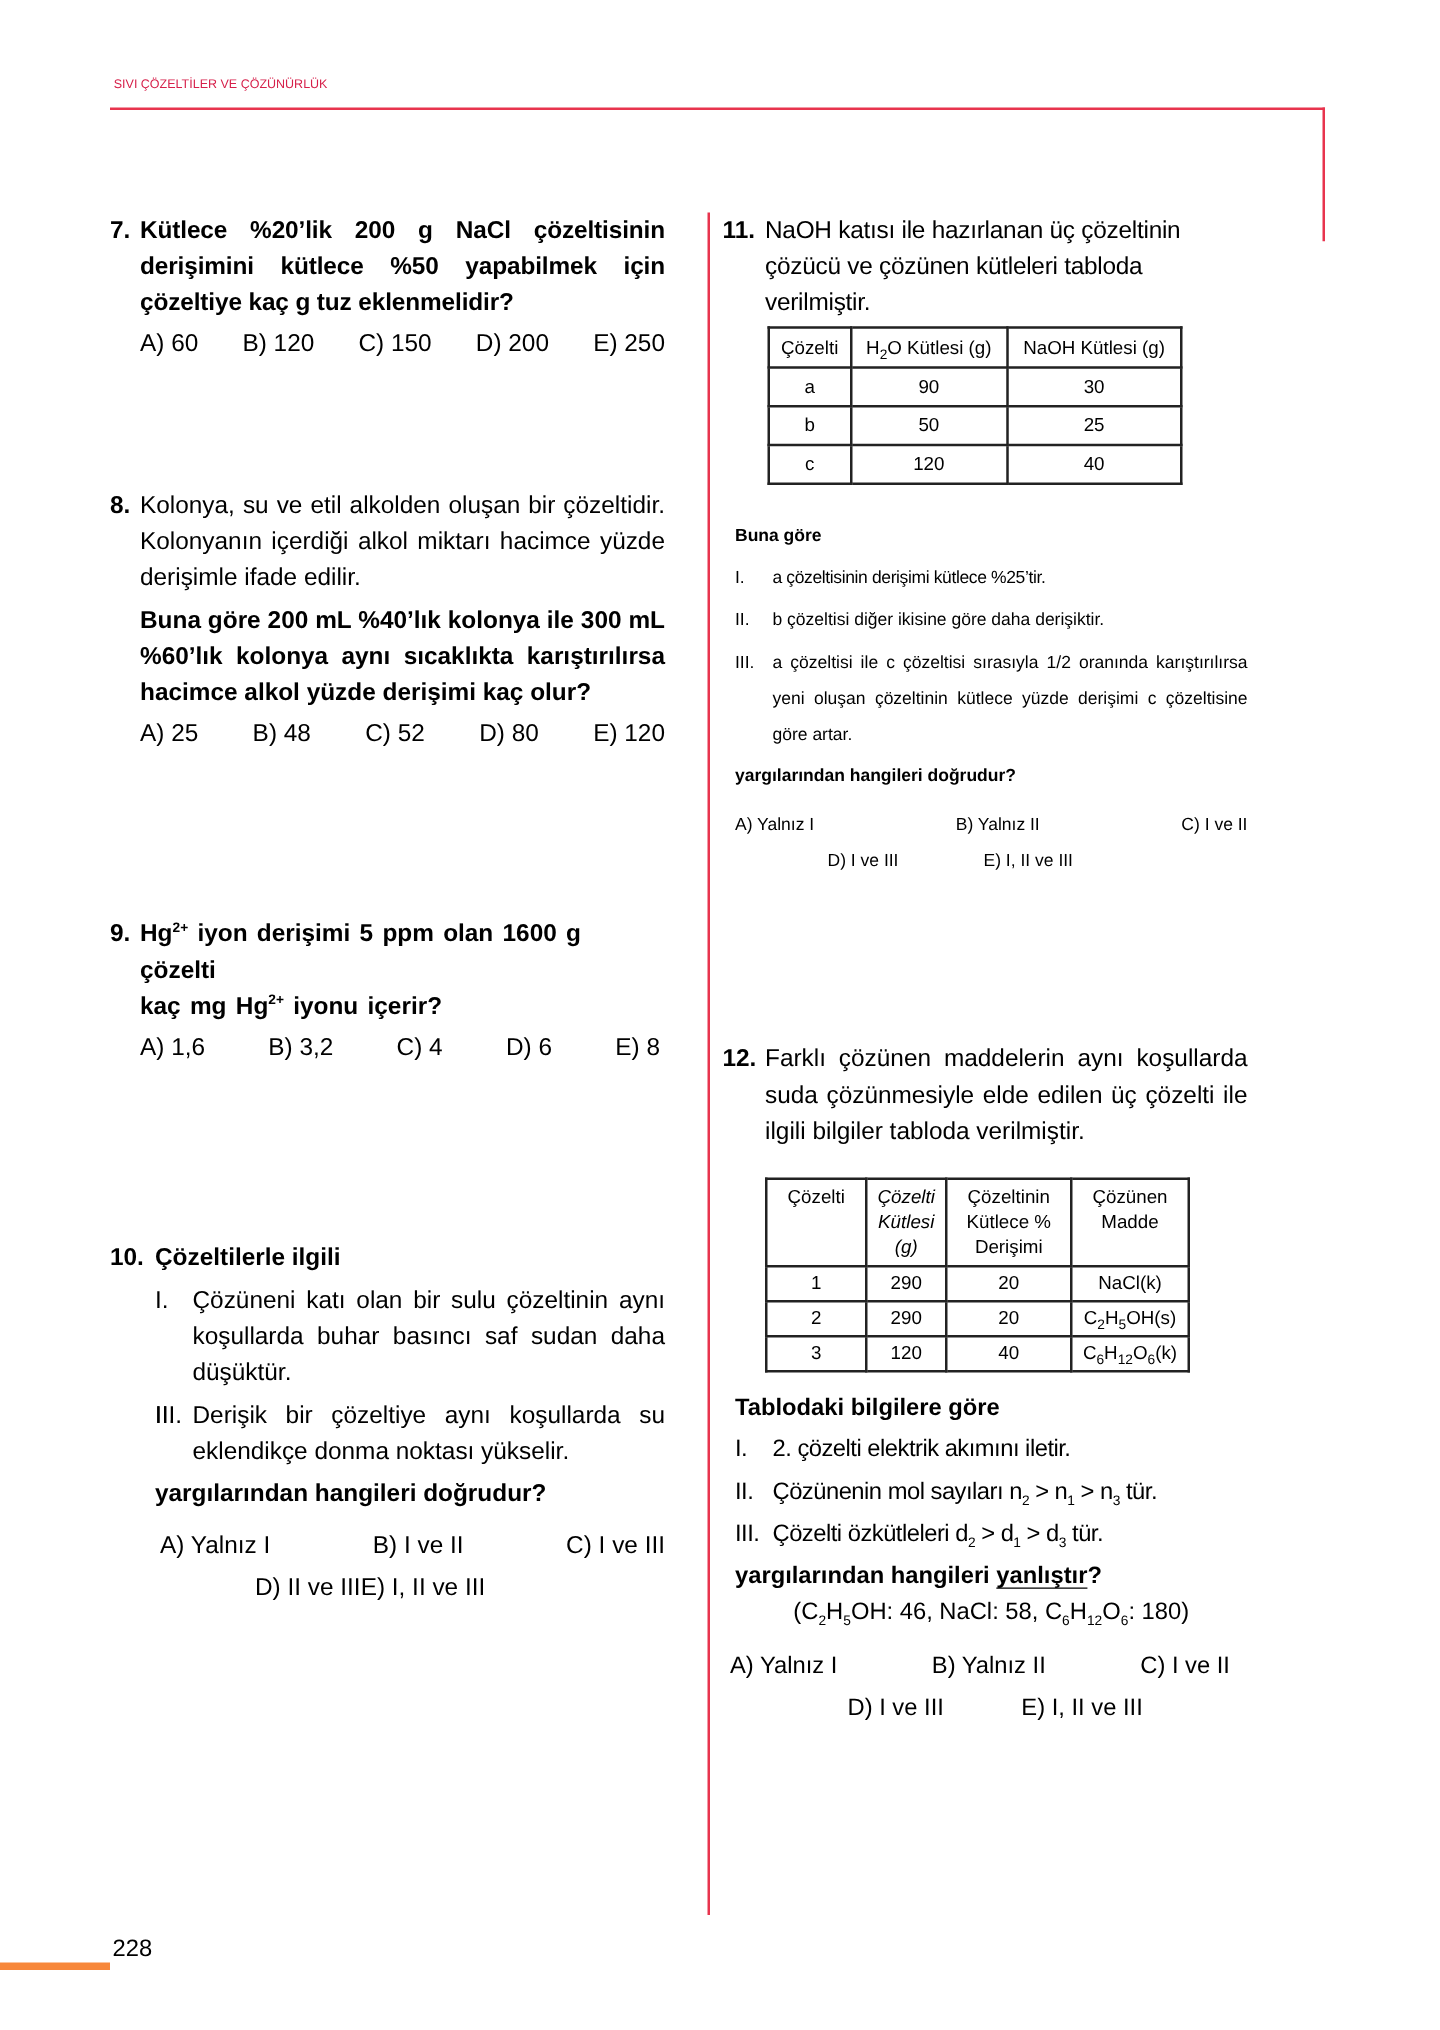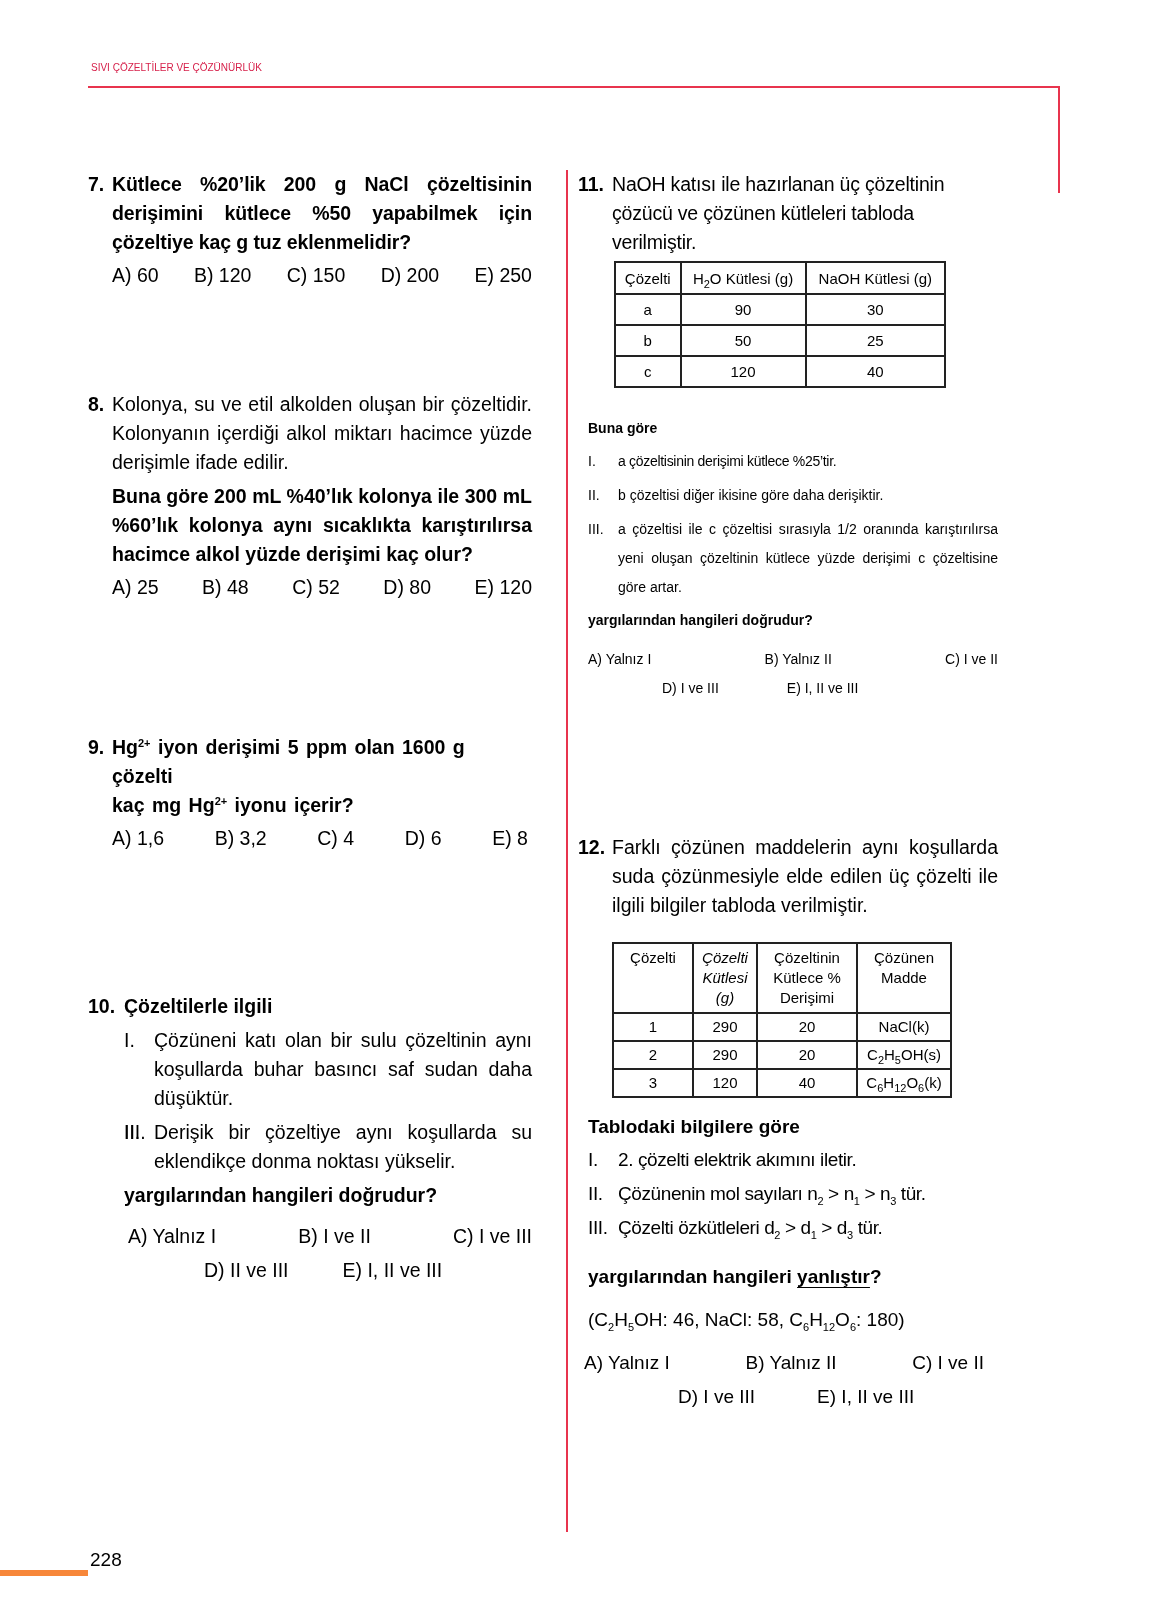--- a/index.html
+++ b/index.html
@@ -100,21 +100,21 @@
     <div class="item just" style="margin-top:5px;">
       <span class="rn">III.</span>
       <span>Derişik bir çözeltiye aynı koşullarda su eklendikçe donma noktası yükselir.</span>
     </div>
     <div class="b" style="margin-top:5px;">yargılarından hangileri doğrudur?</div>
     <div class="opts" style="margin-top:12px; padding-left:4px;">
       <span>A) Yalnız I</span>
       <span>B) I ve II</span>
       <span>C) I ve III</span>
     </div>
-    <div class="opts2" style="margin-top:5px; padding-left:80px; gap:54px;">
+    <div class="opts2" style="margin-top:5px; padding-left:80px; ">
       <span>D) II ve III</span>
       <span>E) I, II ve III</span>
     </div>
   </div>
 </div>
 
 <div class="q" style="left:578px; top:170px; width:420px;">
   <span class="num">11.</span>
   <div class="body" style="margin-left:34px;">
     <div style="letter-spacing:-0.2px;">NaOH katısı ile hazırlanan üç çözeltinin çözücü ve çözünen kütleleri tabloda verilmiştir.</div>
@@ -210,24 +210,24 @@
       <span>2. çözelti elektrik akımını iletir.</span>
     </div>
     <div class="item" style="margin-top:5px; letter-spacing:-0.4px;">
       <span class="rn">II.</span>
       <span>Çözünenin mol sayıları n<sub>2</sub> &gt; n<sub>1</sub> &gt; n<sub>3</sub> tür.</span>
     </div>
     <div class="item" style="margin-top:5px; letter-spacing:-0.4px;">
       <span class="rn">III.</span>
       <span>Çözelti özkütleleri d<sub>2</sub> &gt; d<sub>1</sub> &gt; d<sub>3</sub> tür.</span>
     </div>
-    <div class="b" style="margin-top:20px;">
+    <div class="b" style="margin-top:4px;">
       <span>yargılarından hangileri </span><span class="ul">yanlıştır</span><span>?</span>
     </div>
-    <div style="margin-top:14px;">(C<sub>2</sub>H<sub>5</sub>OH: 46, NaCl: 58, C<sub>6</sub>H<sub>12</sub>O<sub>6</sub>: 180)</div>
+    <div style="margin-top:0;text-align:center;">(C<sub>2</sub>H<sub>5</sub>OH: 46, NaCl: 58, C<sub>6</sub>H<sub>12</sub>O<sub>6</sub>: 180)</div>
     <div class="opts" style="margin-top:14px; margin-left:-4px; padding-right:14px;">
       <span>A) Yalnız I</span>
       <span>B) Yalnız II</span>
       <span>C) I ve II</span>
     </div>
     <div class="opts2" style="margin-top:5px; padding-left:90px; gap:62px;">
       <span>D) I ve III</span>
       <span>E) I, II ve III</span>
     </div>
   </div>

